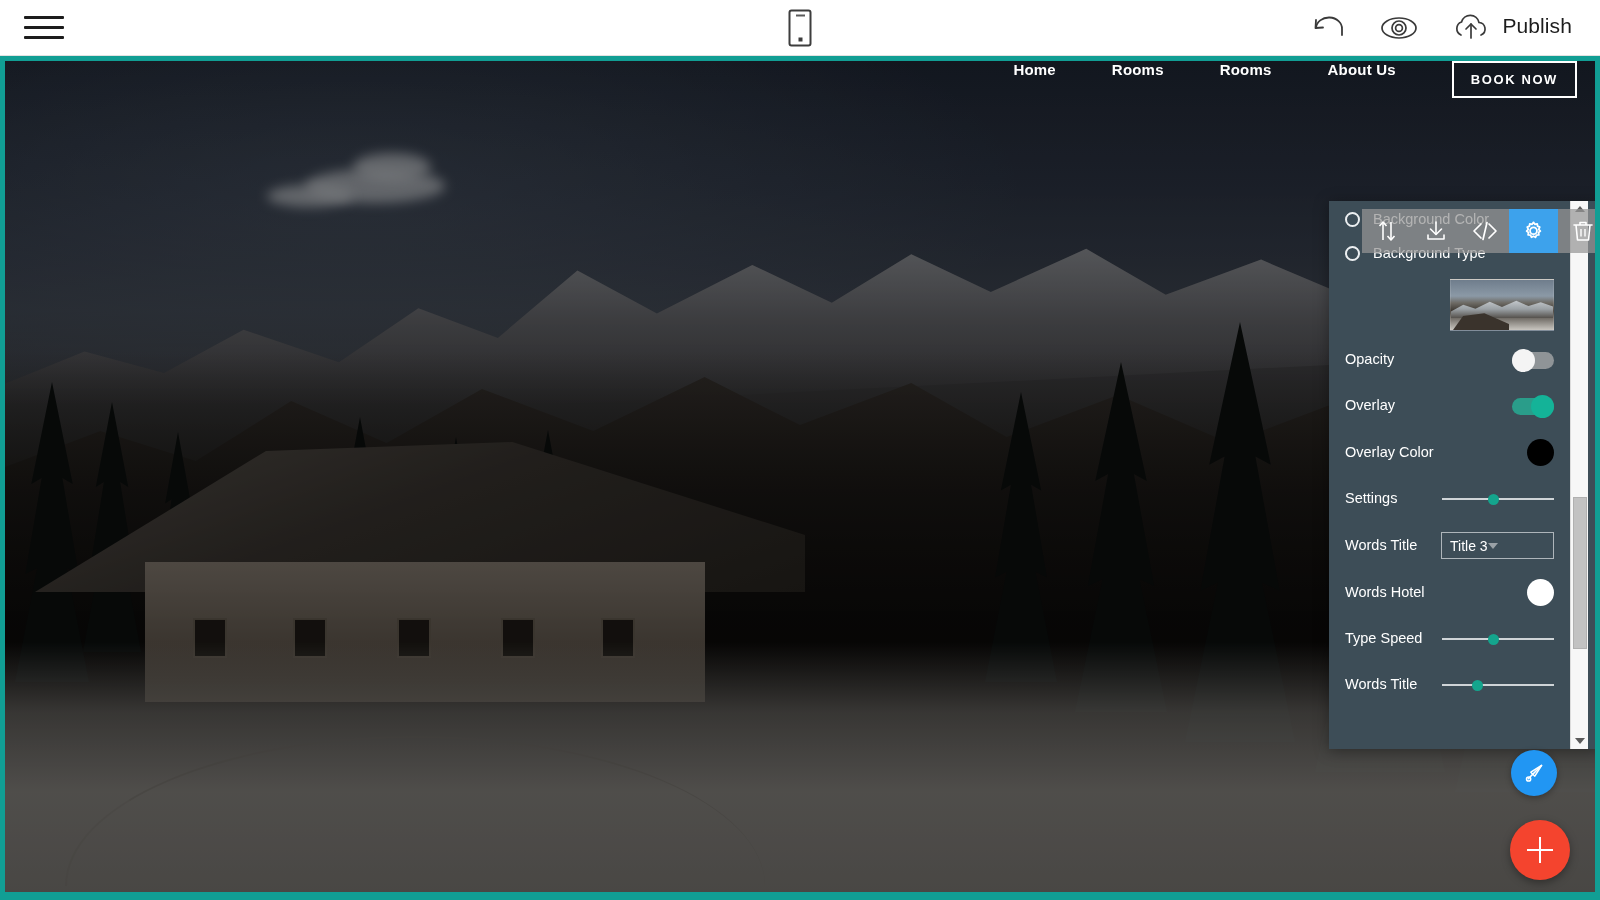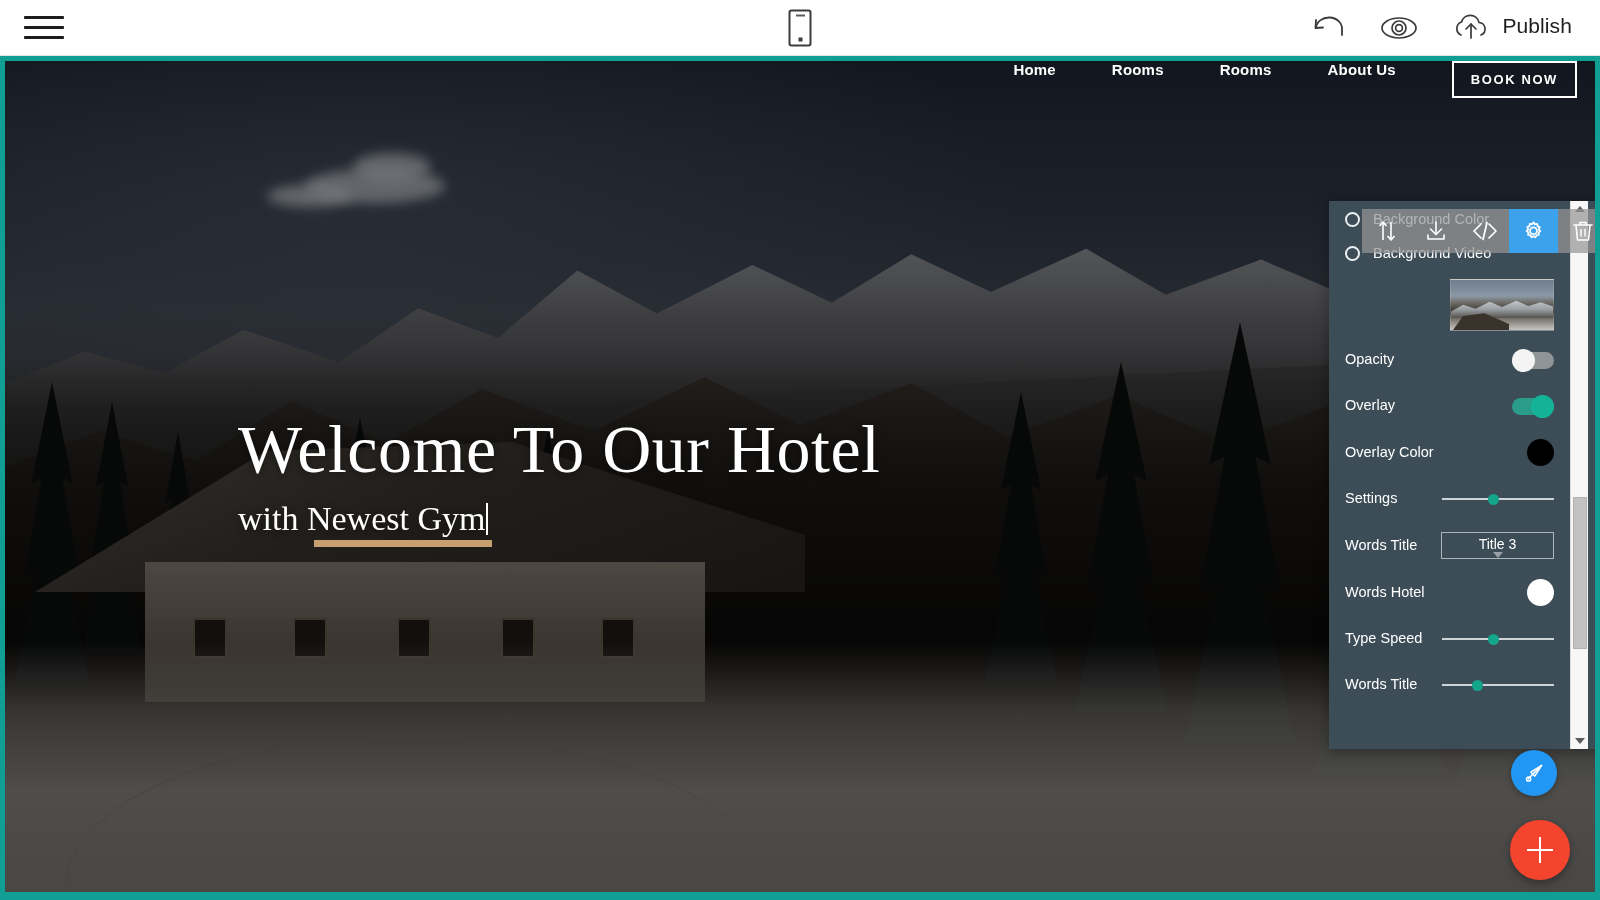--- a/index.html
+++ b/index.html
@@ -300,22 +300,22 @@
   #animated-heading {
     color: #ffffff; font-size: 14.5px; text-align: center;
     padding: 2px 0 10px 0;
     border-bottom: 1px solid rgba(255,255,255,.22);
     margin-bottom: 16px;
   }
 
   .select-box {
     width: 113px; height: 27px;
     border: 1px solid #aeb5ba; background: transparent;
-    display: flex; align-items: center; justify-content: flex-end;
-    padding: 0 8px; cursor: pointer; flex-direction: column;
+    display: flex; align-items: center; justify-content: flex-start;
+    padding: 0 8px; cursor: pointer;
   }
   .select-box span { color: #ffffff; font-size: 14px; }
   .caret-down {
     width: 0; height: 0;
     border-left: 5px solid transparent; border-right: 5px solid transparent;
     border-top: 6px solid #9aa1a6;
   }
 
   
   #panel-scrollbar {
@@ -450,27 +450,20 @@
     <div id="hero-overlay"></div>
 
     <div id="site-nav">
       <a class="nav-link" href="#">Home</a>
       <a class="nav-link" href="#">Rooms</a>
       <a class="nav-link" href="#">Rooms</a>
       <a class="nav-link" href="#">About Us</a>
       <button id="book-now">BOOK NOW</button>
     </div>
 
-    <div id="hero-copy">
-      <div id="hero-title">Welcome To Our Hotel</div>
-      <div id="hero-sub-wrap">
-        <span id="hero-sub"><span>with Newest Gym</span><span id="typing-caret"></span></span>
-        <div id="sub-underline"></div>
-      </div>
-    </div>
 
     <div id="block-toolbar">
 
       <div class="tb-btn">
         <svg width="22" height="24" viewBox="0 0 22 24">
           <line x1="7" y1="3" x2="7" y2="21" stroke="#fff" stroke-width="1.6"></line>
           <polyline points="3.5,7 7,3 10.5,7" fill="none" stroke="#fff" stroke-width="1.6" stroke-linejoin="round"></polyline>
           <line x1="15" y1="3" x2="15" y2="21" stroke="#fff" stroke-width="1.6"></line>
           <polyline points="11.5,17 15,21 18.5,17" fill="none" stroke="#fff" stroke-width="1.6" stroke-linejoin="round"></polyline>
         </svg>
@@ -515,21 +508,21 @@
       <div id="panel-body">
         <div id="panel-inner">
 
           <div class="radio-row">
             <div class="radio-dot"></div>
             <div class="radio-label">Background Color</div>
           </div>
 
           <div class="radio-row">
             <div class="radio-dot"></div>
-            <div class="radio-label">Background Video</div>
+            <div class="radio-label">Background Type</div>
           </div>
 
           <div id="thumb-row">
             <div id="bg-thumb"></div>
           </div>
 
           <div class="setting-row">
             <div class="setting-label">Opacity</div>
             <div class="toggle off">
               <div class="knob"></div>

